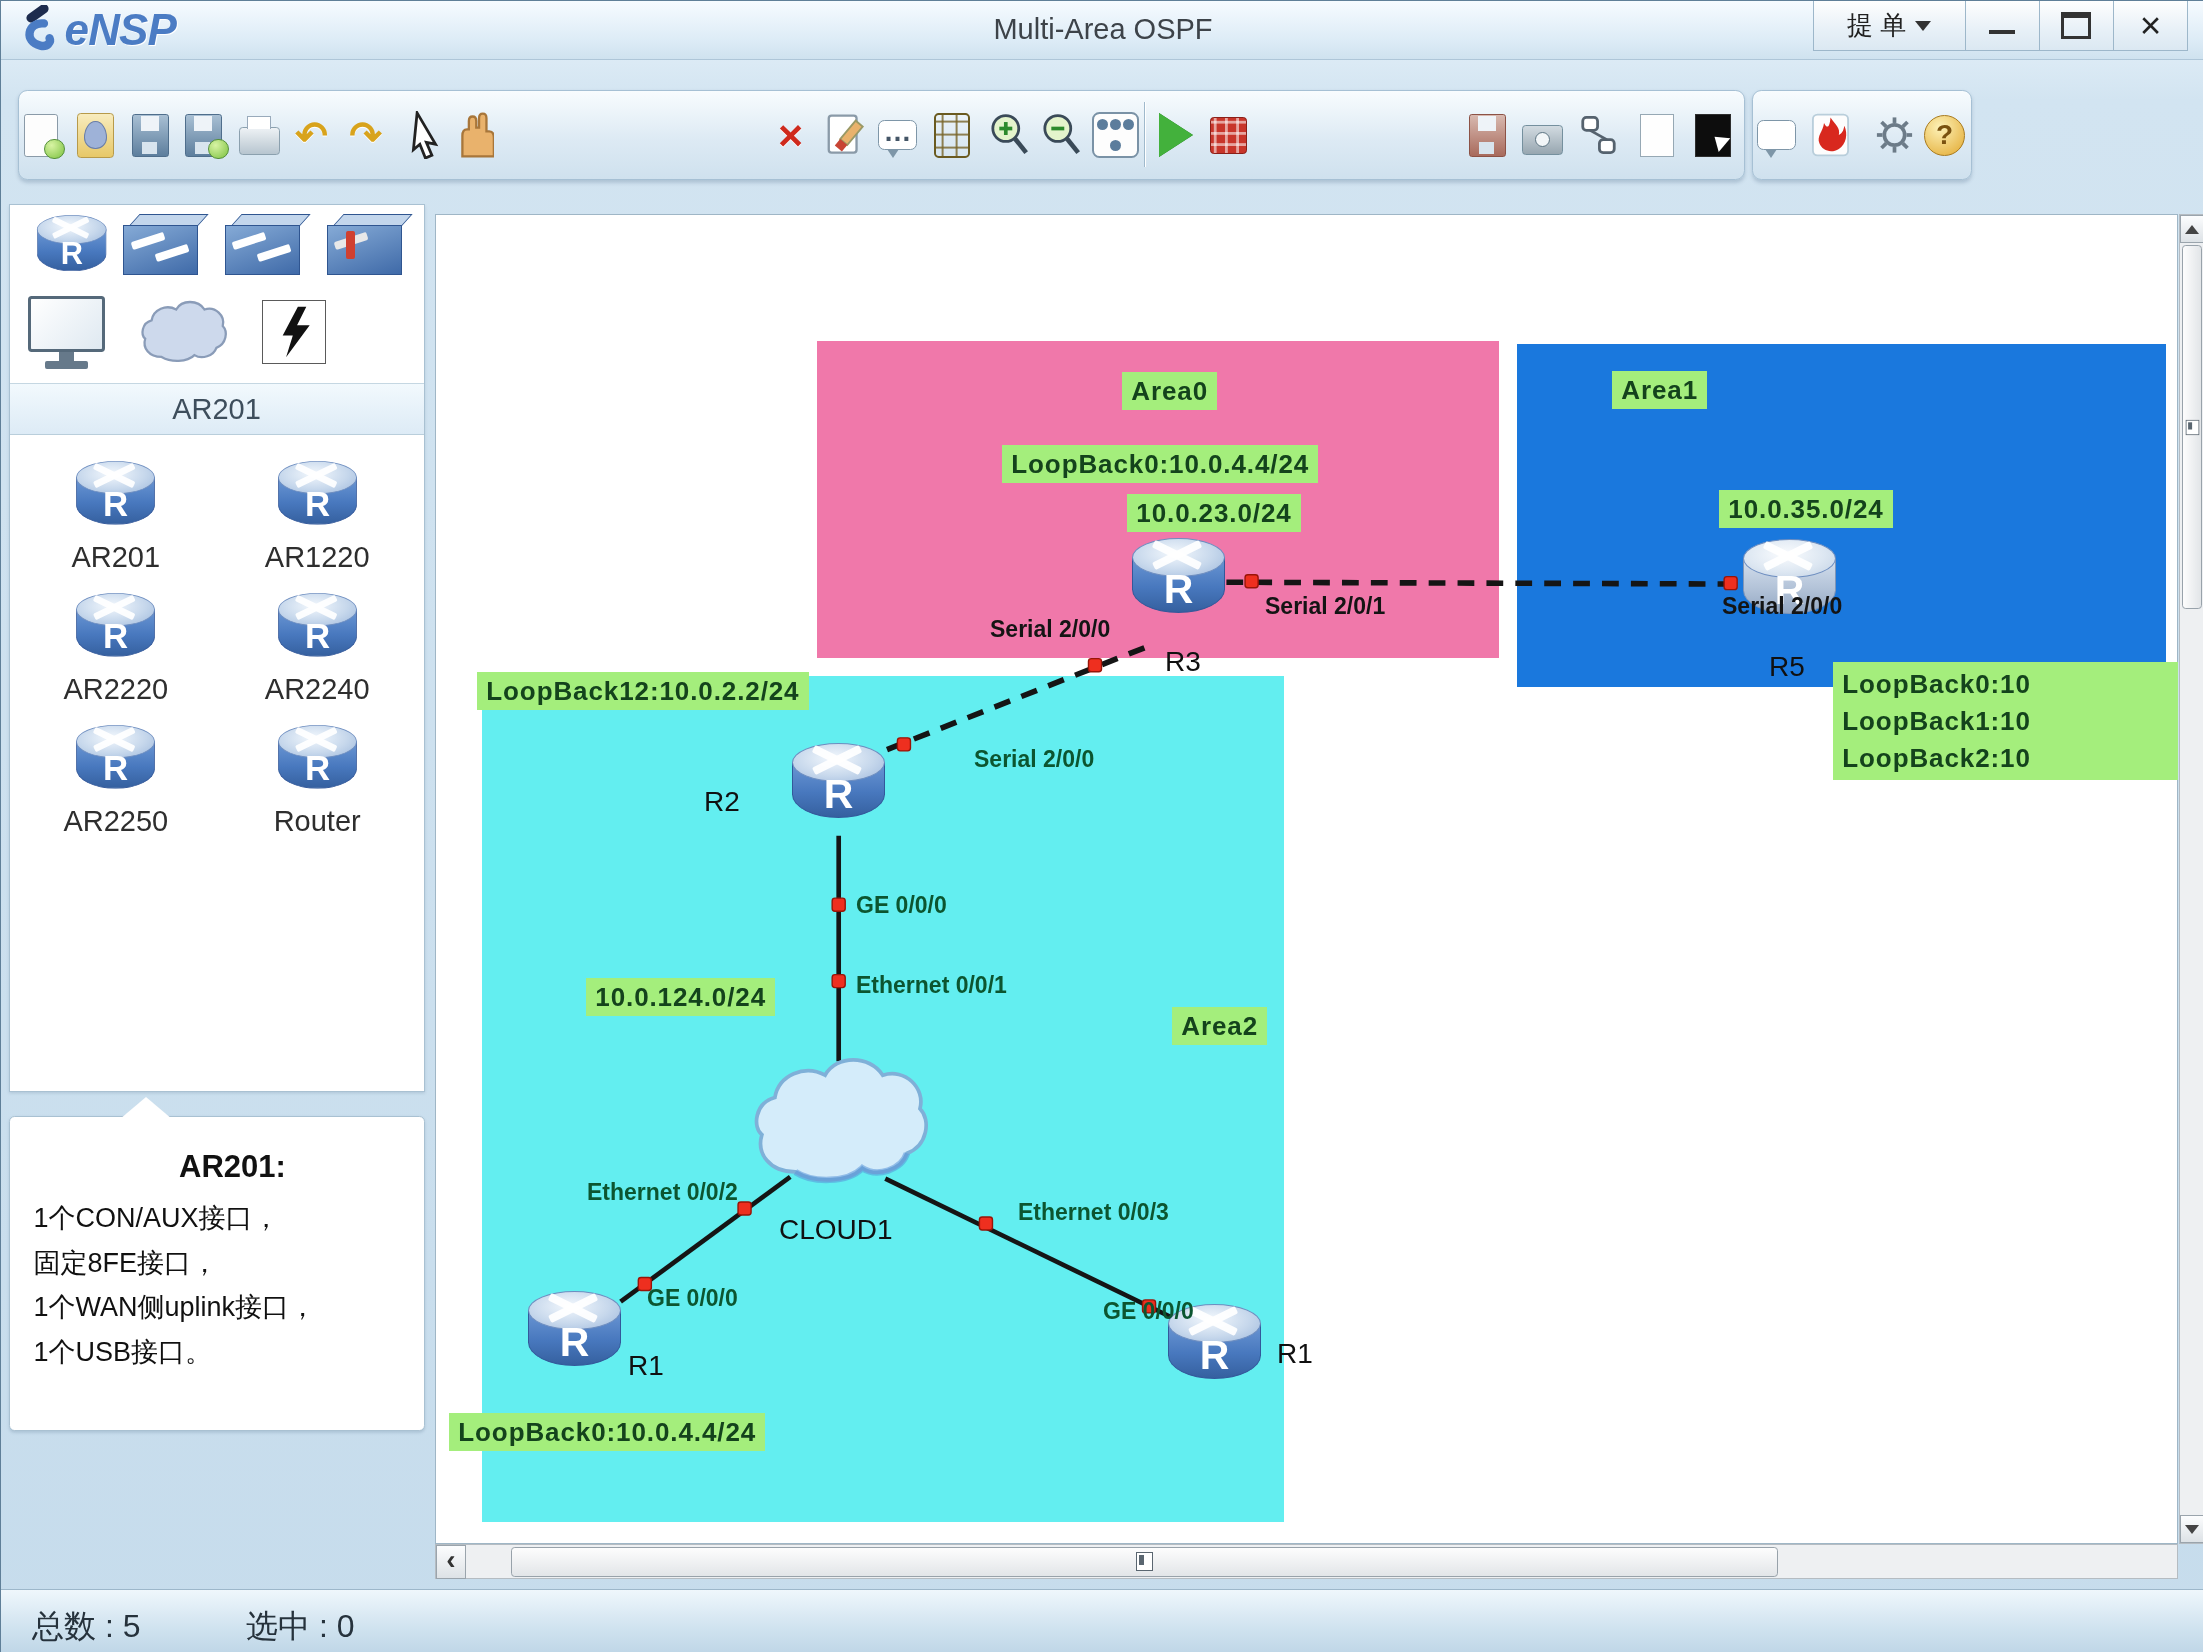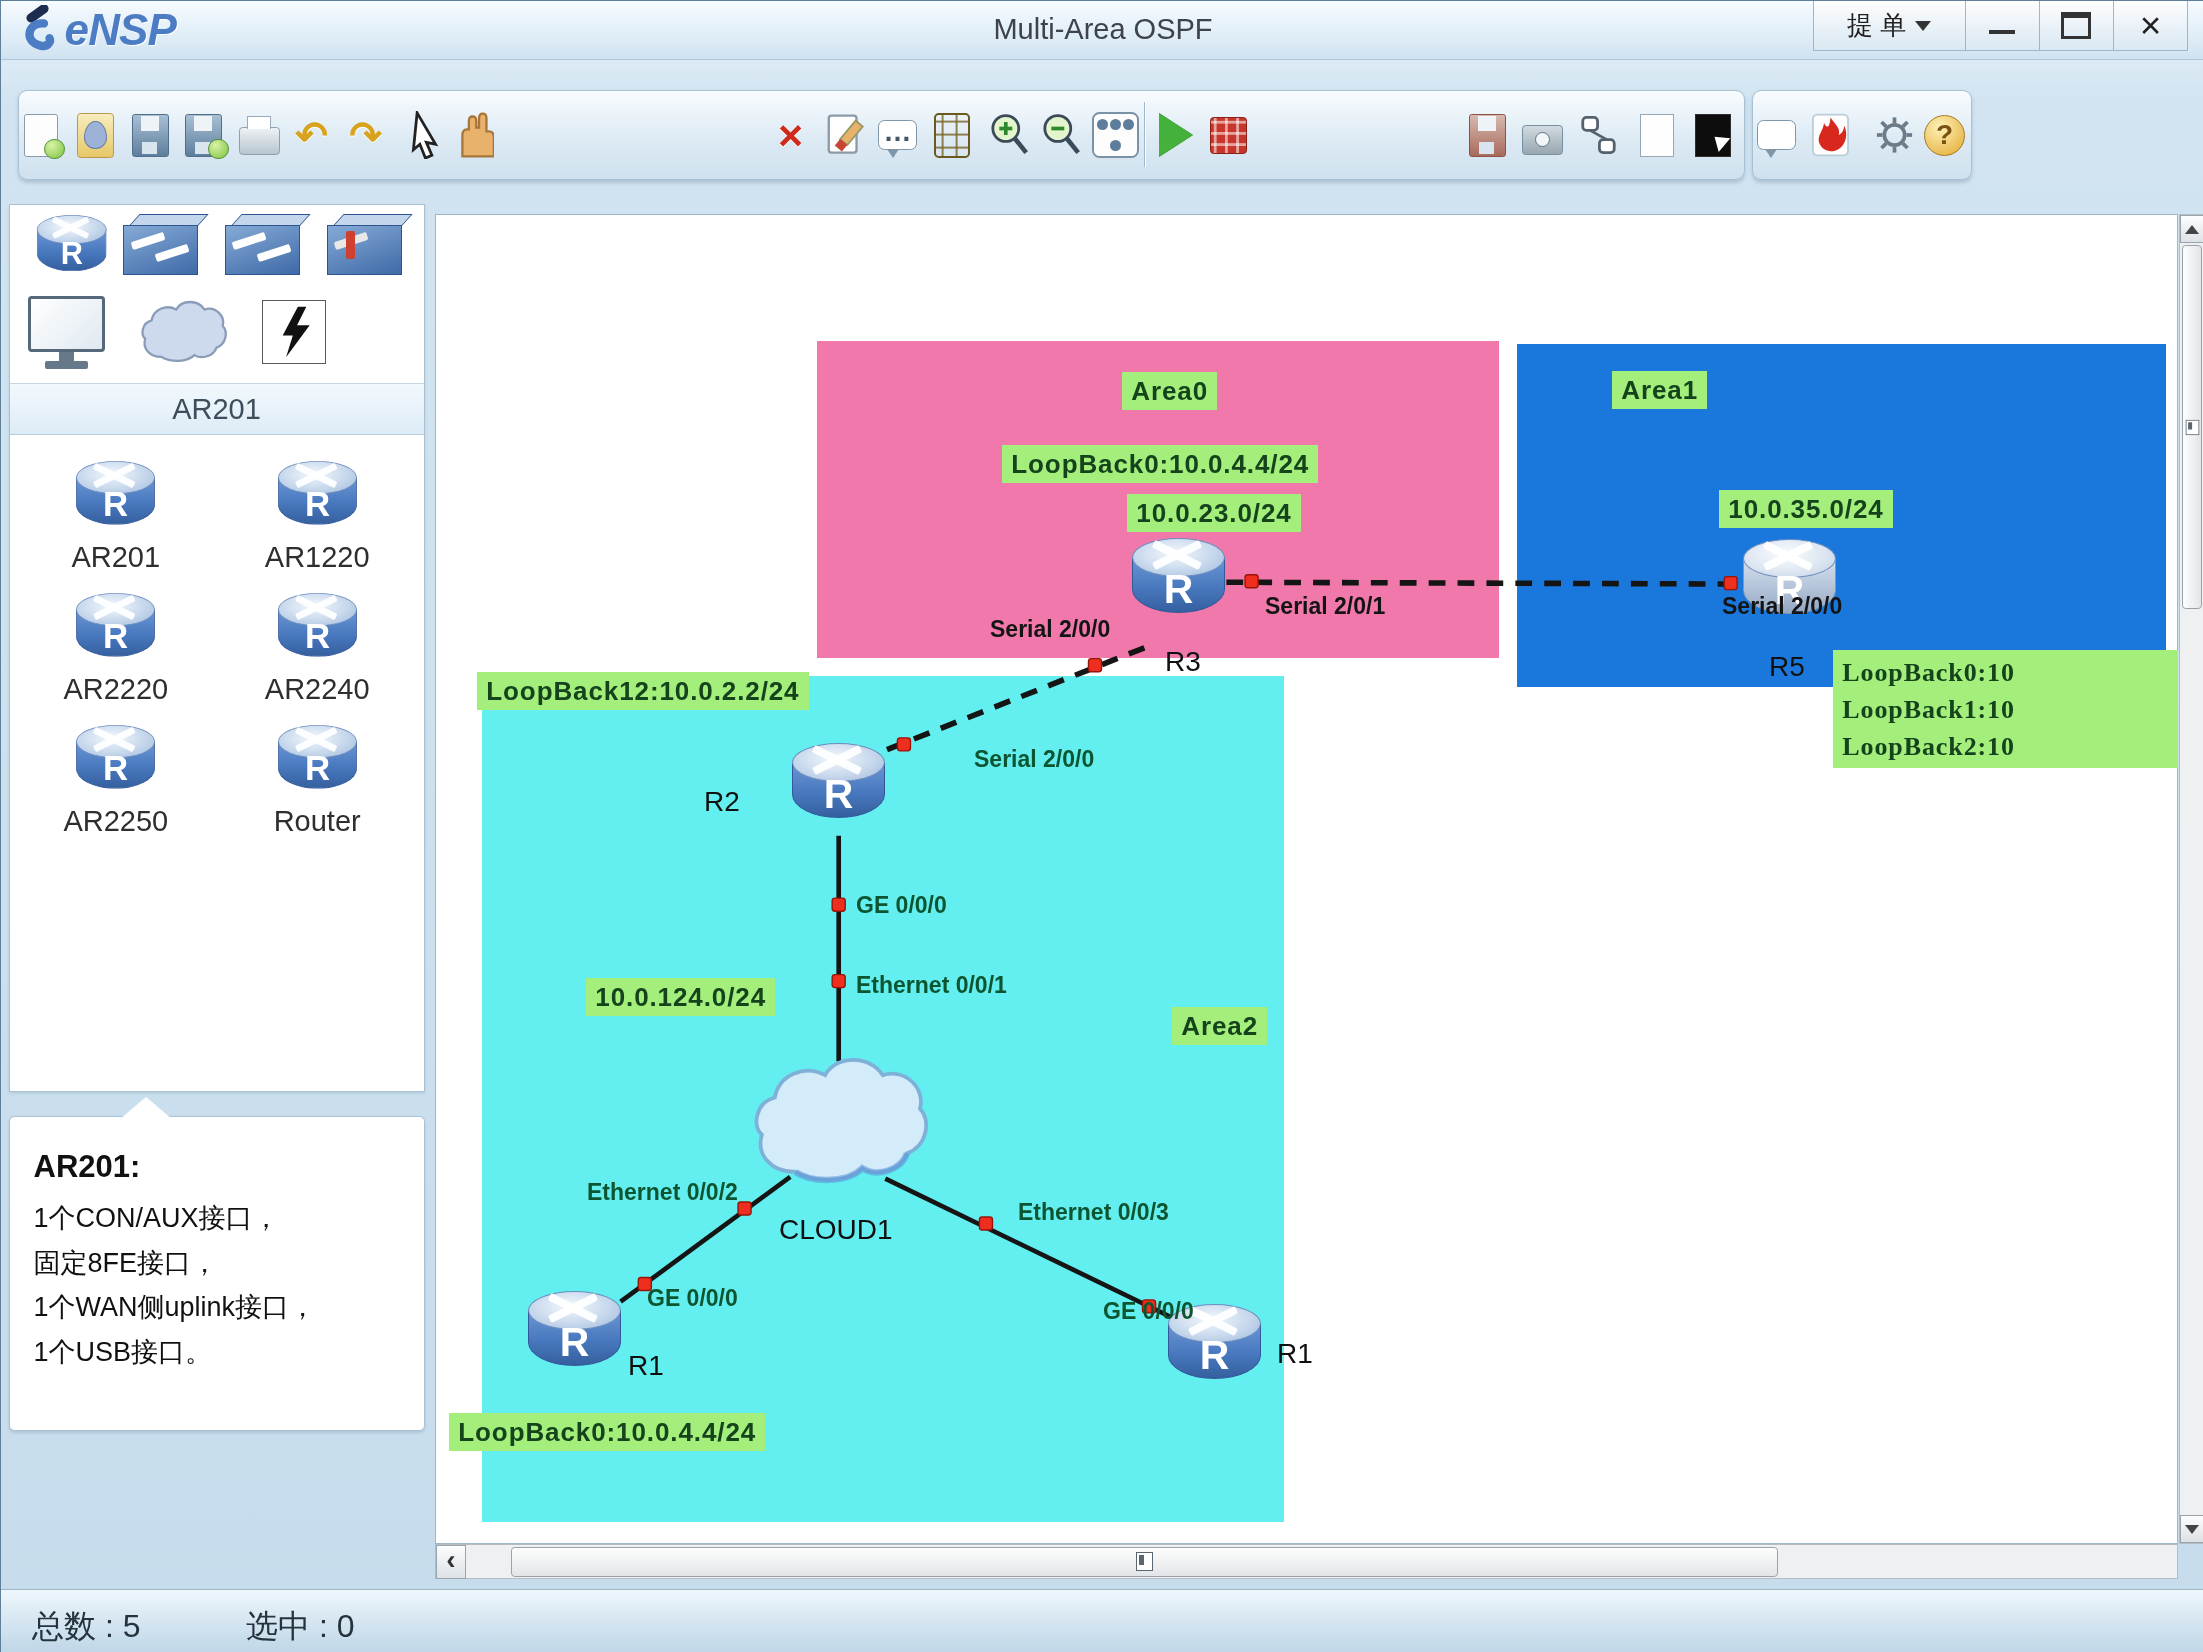--- a/index.html
+++ b/index.html
@@ -75,21 +75,21 @@
               display:flex;align-items:center;justify-content:center;font-size:28px;color:#3e4e5c;}
   .cat-row{display:flex;align-items:center;justify-content:space-around;padding:9.3px 5.6px;}
   .cat-row2{display:flex;align-items:center;gap:32px;padding:5.6px 18.6px 13px 18.6px;}
   .model-header{height:50px;background:linear-gradient(180deg,#f2f9fd,#ddebf6);border-top:0.9px solid #c5d7e2;border-bottom:0.9px solid #b9cedb;
                 display:flex;align-items:center;justify-content:center;font-size:29px;color:#3e4e5c;}
   .dev-grid{display:grid;grid-template-columns:1fr 1fr;padding:13px 5.6px;}
   .dev-item{display:flex;flex-direction:column;align-items:center;padding:13px 0 5.6px 0;cursor:pointer;}
   .dev-item .dlabel{font-size:29px;color:#2e2e2e;margin-top:9.3px;}
   #descPanel{left:7.5px;top:1115px;width:414px;height:313px;border-radius:5.6px;}
   .desc-notch{position:absolute;top:-20.5px;left:110px;width:0;height:0;border-left:26px solid transparent;border-right:26px solid transparent;border-bottom:22.4px solid #fff;}
-  .desc-title{font-size:31px;font-weight:bold;color:#111;margin:32px 0 15px 24px;}
+  .desc-title{font-size:31px;font-weight:bold;color:#111;margin:32px 0 15px 32px;text-align:center;}
   .desc-line{font-size:27px;color:#111;margin:7.5px 0 0 24px;line-height:37px;}
   
   .cyl{position:relative;width:97px;height:82px;}
   .cyl-top{position:absolute;left:1.9px;top:0;width:93px;height:39px;border-radius:50%;box-sizing:border-box;
            background:radial-gradient(ellipse at 45% 38%,#f3f8fd 0%,#c7d8ec 55%,#9cb7db 100%);border:1.9px solid #6e8ec0;z-index:2;}
   .cyl-arrow{position:absolute;top:13px;width:52px;height:7.5px;background:rgba(255,255,255,.92);border-radius:1.9px;z-index:3;}
   .a1{left:20.5px;transform:rotate(26deg);} .a2{left:20.5px;transform:rotate(-26deg);}
   .cyl-body{position:absolute;left:1.9px;top:18.6px;width:93px;height:56px;box-sizing:border-box;
             background:linear-gradient(180deg,#6b97d4 0%,#4878be 55%,#35609f 100%);
             border:1.9px solid #33589a;border-top:none;border-radius:0 0 47px 47px/0 0 24px 24px;z-index:1;}
@@ -500,21 +500,21 @@
 
     <div class="glabel" style="left:686px;top:157px;">Area0</div>
     <div class="glabel" style="left:1176px;top:156px;">Area1</div>
     <div class="glabel" style="left:736px;top:792px;">Area2</div>
     <div class="glabel" style="left:566px;top:230px;">LoopBack0:10.0.4.4/24</div>
     <div class="glabel" style="left:691px;top:279px;">10.0.23.0/24</div>
     <div class="glabel" style="left:1283px;top:275px;">10.0.35.0/24</div>
     <div class="glabel" style="left:41px;top:457px;">LoopBack12:10.0.2.2/24</div>
     <div class="glabel" style="left:150px;top:763px;">10.0.124.0/24</div>
     <div class="glabel" style="left:13px;top:1198px;">LoopBack0:10.0.4.4/24</div>
-    <div class="glabel multi" style="left:1397px;top:435px;width:326px;overflow:hidden;font-family:Liberation Serif, serif;">
+    <div class="glabel multi" style="left:1397px;top:447px;width:326px;overflow:hidden;">
       <div>LoopBack0:10</div>
       <div>LoopBack1:10</div>
       <div>LoopBack2:10</div>
     </div>
 
     <div class="plabel black" style="left:554px;top:401px;">Serial 2/0/0</div>
     <div class="plabel black" style="left:829px;top:378px;">Serial 2/0/1</div>
     <div class="plabel black" style="left:1286px;top:378px;">Serial 2/0/0</div>
     <div class="plabel" style="left:538px;top:531px;">Serial 2/0/0</div>
     <div class="plabel" style="left:420px;top:677px;">GE 0/0/0</div>

